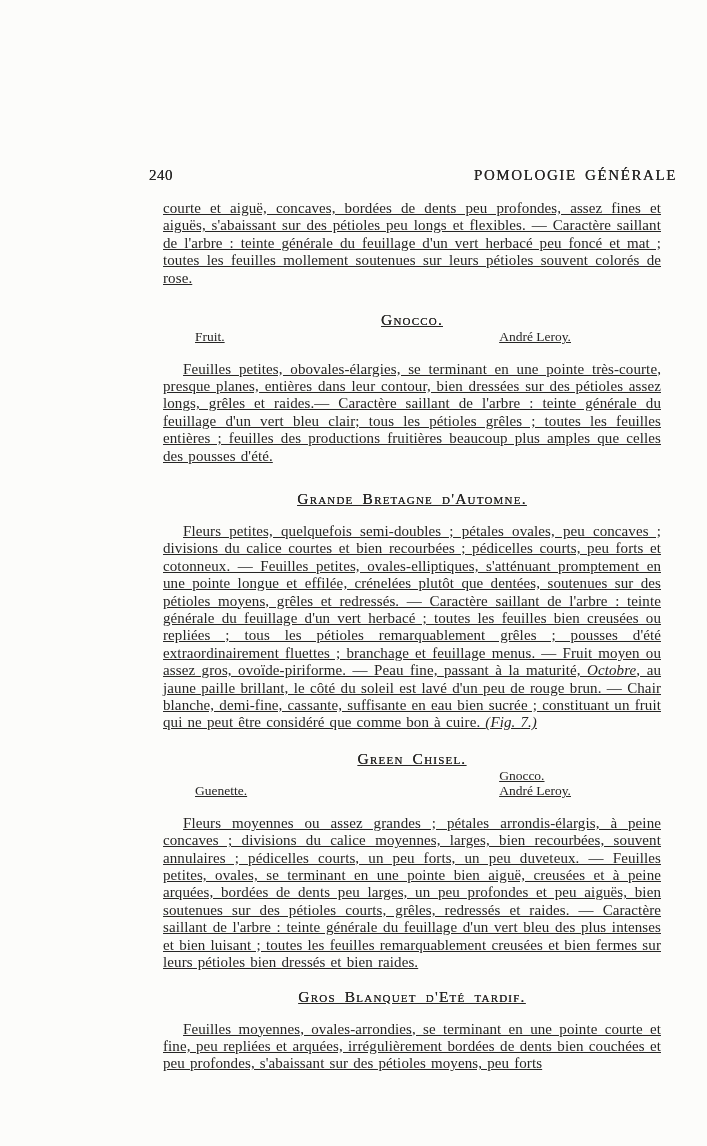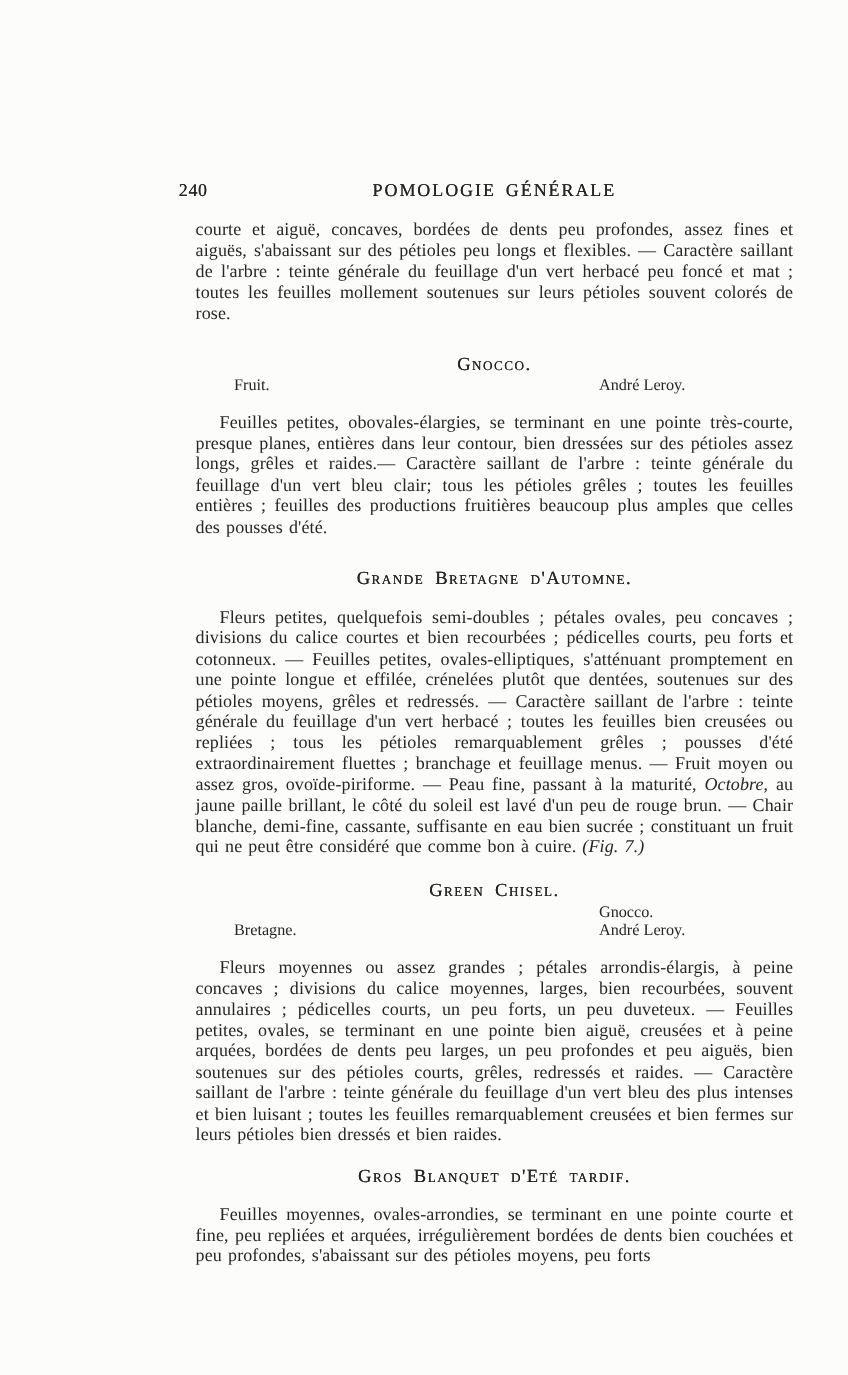--- a/index.html
+++ b/index.html
@@ -11,41 +11,42 @@
     height: 1146px;
     background: #fcfcfa;
     overflow: hidden;
     position: relative;
     font-family: "Liberation Serif", "DejaVu Serif", serif;
     color: #262524;
   }
   .page-column {
     position: absolute;
     left: 147px;
-    top: 150px;
+    top: 166px;
     width: 530px;
+    text-decoration: underline;
   }
   .running-head {
     position: relative;
     height: 18px;
     font-size: 15px;
     line-height: 18px;
   }
   .page-number {
     position: absolute;
     left: 2px;
     top: 0;
     letter-spacing: 0.5px;
     text-shadow: 0 0 0.4px #262524;
   }
   .running-title {
     position: absolute;
     left: 0;
     right: 0;
-    text-align: center;
+    text-align: right;
     letter-spacing: 1.6px;
     word-spacing: 3px;
     text-shadow: 0 0 0.5px #262524;
   }
   p.body-text {
     margin: 16px;
     font-size: 15px;
     line-height: 17.4px;
     text-align: justify;
     word-spacing: 1.2px;
@@ -110,21 +111,21 @@
 
   <p class="body-text indented">Feuilles petites, obovales-élargies, se terminant en une pointe très-courte, presque planes, entières dans leur contour, bien dressées sur des pétioles assez longs, grêles et raides.— Caractère saillant de l'arbre : teinte générale du feuillage d'un vert bleu clair; tous les pétioles grêles ; toutes les feuilles entières ; feuilles des productions fruitières beaucoup plus amples que celles des pousses d'été.</p>
 
   <h3 class="section-heading heading-grande">Grande Bretagne d'Automne.</h3>
 
   <p class="body-text indented para-grande"><span>Fleurs petites, quelquefois semi-doubles ; pétales ovales, peu concaves ; divisions du calice courtes et bien recourbées ; pédicelles courts, peu forts et cotonneux. — Feuilles petites, ovales-elliptiques, s'atténuant promptement en une pointe longue et effilée, crénelées plutôt que dentées, soutenues sur des pétioles moyens, grêles et redressés. — Caractère saillant de l'arbre : teinte générale du feuillage d'un vert herbacé ; toutes les feuilles bien creusées ou repliées ; tous les pétioles remarquablement grêles ; pousses d'été extraordinairement fluettes ; branchage et feuillage menus. — Fruit moyen ou assez gros, ovoïde-piriforme. — Peau fine, passant à la maturité, </span><i class="italic">Octobre</i><span>, au jaune paille brillant, le côté du soleil est lavé d'un peu de rouge brun. — Chair blanche, demi-fine, cassante, suffisante en eau bien sucrée ; constituant un fruit qui ne peut être considéré que comme bon à cuire. </span><i class="italic">(Fig. 7.)</i></p>
 
   <h3 class="section-heading heading-green">Green Chisel.</h3>
 
   <div class="attribution-row">
-    <span>Bretagne.</span>
+    <span>Guenette.</span>
     <span class="attribution-stack">
       <span>Gnocco.</span>
       <span>André Leroy.</span>
     </span>
   </div>
 
   <p class="body-text indented">Fleurs moyennes ou assez grandes ; pétales arrondis-élargis, à peine concaves ; divisions du calice moyennes, larges, bien recourbées, souvent annulaires ; pédicelles courts, un peu forts, un peu duveteux. — Feuilles petites, ovales, se terminant en une pointe bien aiguë, creusées et à peine arquées, bordées de dents peu larges, un peu profondes et peu aiguës, bien soutenues sur des pétioles courts, grêles, redressés et raides. — Caractère saillant de l'arbre : teinte générale du feuillage d'un vert bleu des plus intenses et bien luisant ; toutes les feuilles remarquablement creusées et bien fermes sur leurs pétioles bien dressés et bien raides.</p>
 
   <h3 class="section-heading heading-gros">Gros Blanquet d'Eté tardif.</h3>
 

